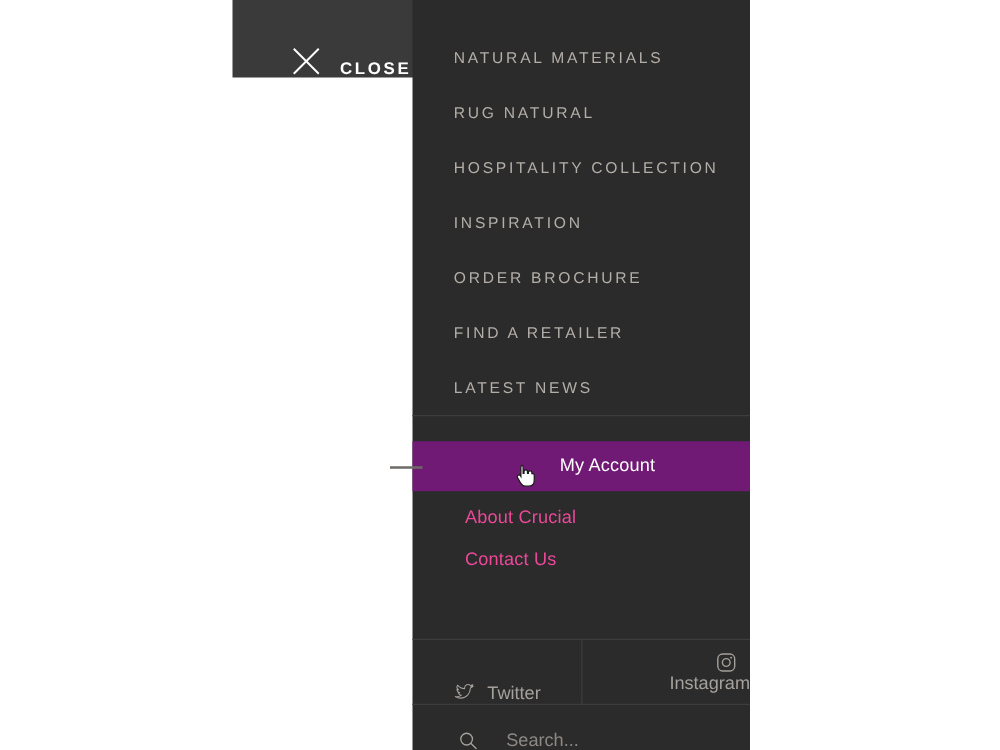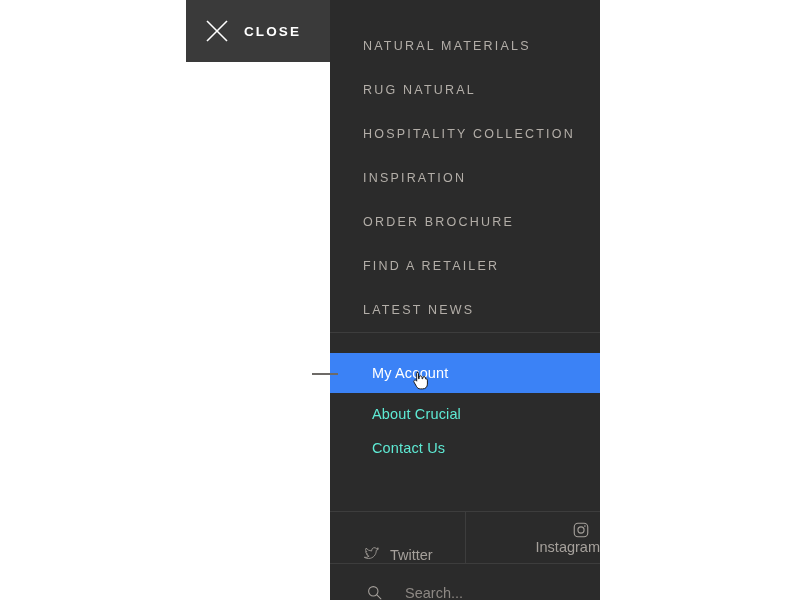--- a/index.html
+++ b/index.html
@@ -17,22 +17,23 @@
 
   
   #close-bar {
     position: absolute;
     left: 186px;
     top: 0;
     width: 144px;
     height: 62px;
     background: #3a3a3a;
     display: flex;
-    align-items: center;
-    cursor: pointer;
+    align-items: flex-end;
+    cursor: pointer;
+    padding-left: 28px;
   }
   #close-bar .x-icon {
     margin-left: 18px;
     width: 26px;
     height: 26px;
     flex: none;
   }
   #close-bar .close-label {
     margin-left: 14px;
     color: #ffffff;
@@ -77,30 +78,31 @@
     height: 20px;
   }
 
   
   .secondary-item {
     position: relative;
     display: block;
     height: 34px;
     line-height: 34px;
     padding-left: 42px;
-    color: #5eead4;
+    color: #ec4899;
     font-size: 14.5px;
     letter-spacing: .15px;
     cursor: pointer;
   }
   .secondary-item.is-active {
-    background: #3b82f6;
+    background: #701a75;
     color: #ffffff;
     height: 40px;
     line-height: 40px;
+    text-align: center;
   }
   .secondary-item.is-active .dash {
     position: absolute;
     left: -18px;
     top: 50%;
     width: 26px;
     height: 2px;
     background: #6d6a67;
   }
   #sec-pad-top { height: 4px; }

